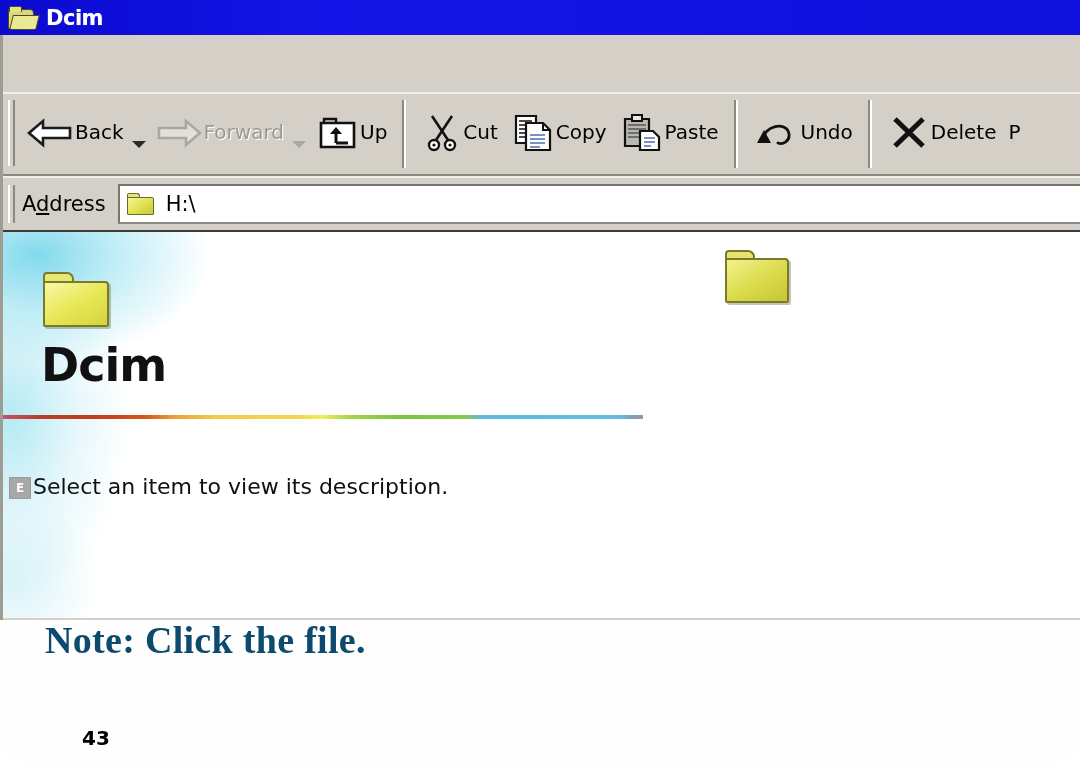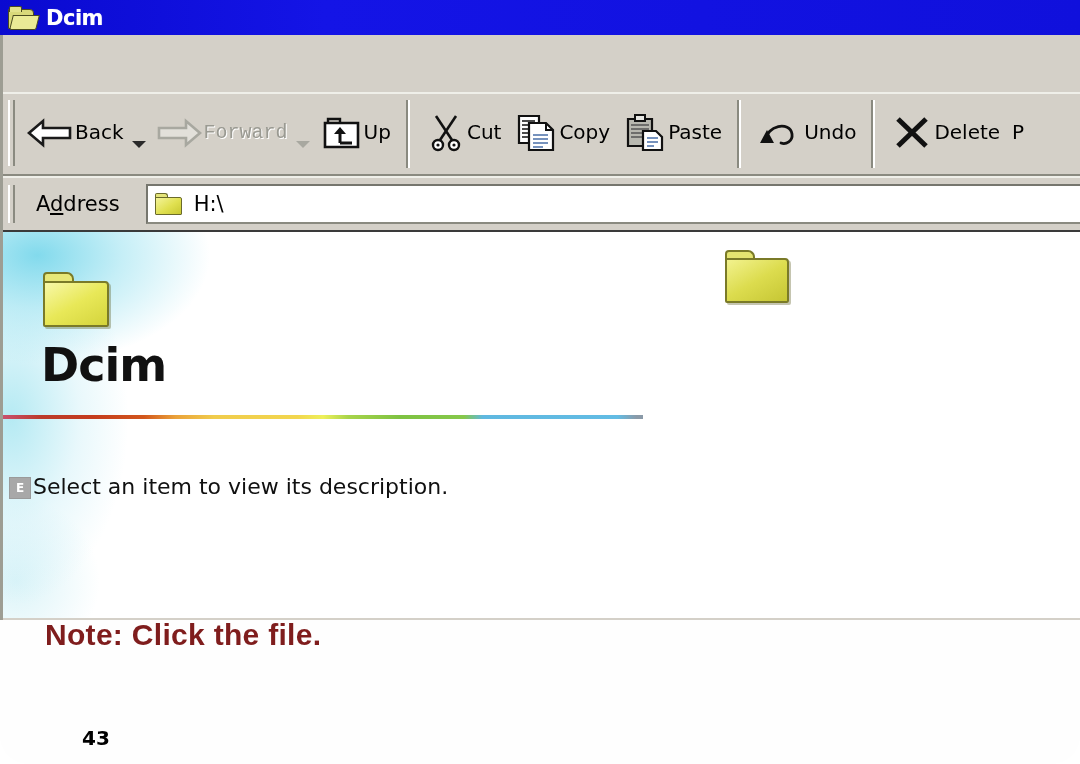--- a/index.html
+++ b/index.html
@@ -168,21 +168,21 @@
     align-items: center;
     justify-content: center;
   }
   .tb-label {
     font-family: "DejaVu Sans", sans-serif;
     font-size: 20px;
     color: #000000;
     margin-top: -2px;
     white-space: nowrap;
   }
-  .tb-btn.disabled .tb-label { color: #9a9a92; text-shadow: 1px 1px 0 #ffffff; font-family: Liberation Mono, monospace; }
+  .tb-btn.disabled .tb-label { color: #9a9a92; text-shadow: 1px 1px 0 #ffffff; }
   .tb-sep {
     width: 2px;
     margin: 6px 9px 6px 9px;
     border-left: 2px solid #8a8a80;
     border-right: 2px solid #ffffff;
     flex: 0 0 auto;
     height: 68px;
     align-self: center;
     box-sizing: border-box;
   }
@@ -207,21 +207,20 @@
   #address-bar {
     position: absolute;
     left: 3px; top: 176px;
     width: 1077px;
     height: 54px;
     background: #d4d0c8;
     border-top: 2px solid #efefe9;
     box-sizing: border-box;
     display: flex;
     align-items: center;
-    gap: 14px;
   }
   #address-bar .grip {
     width: 7px;
     height: 38px;
     margin-left: 5px;
     margin-right: 7px;
     border-left: 2px solid #ffffff;
     border-right: 2px solid #8a8a80;
     box-sizing: border-box;
     flex: 0 0 auto;
@@ -400,24 +399,24 @@
     border: 2px solid #7a7a28;
     border-radius: 2px 4px 2px 2px;
     box-shadow: 2px 2px 0 rgba(90,90,30,0.35);
   }
 
   
   #note-line {
     position: absolute;
     left: 45px;
     top: 618px;
-    font-family: Liberation Sans, sans-serif;
+    font-family: Liberation Serif, serif;
     font-weight: bold;
-    font-size: 30px;
-    color: #7f1d1d;
+    font-size: 38px;
+    color: #0c4a6e;
     letter-spacing: 0.3px;
   }
   #page-number {
     position: absolute;
     left: 82px;
     top: 726px;
     font-family: "DejaVu Sans", sans-serif;
     font-weight: bold;
     font-size: 20px;
     color: #000000;

